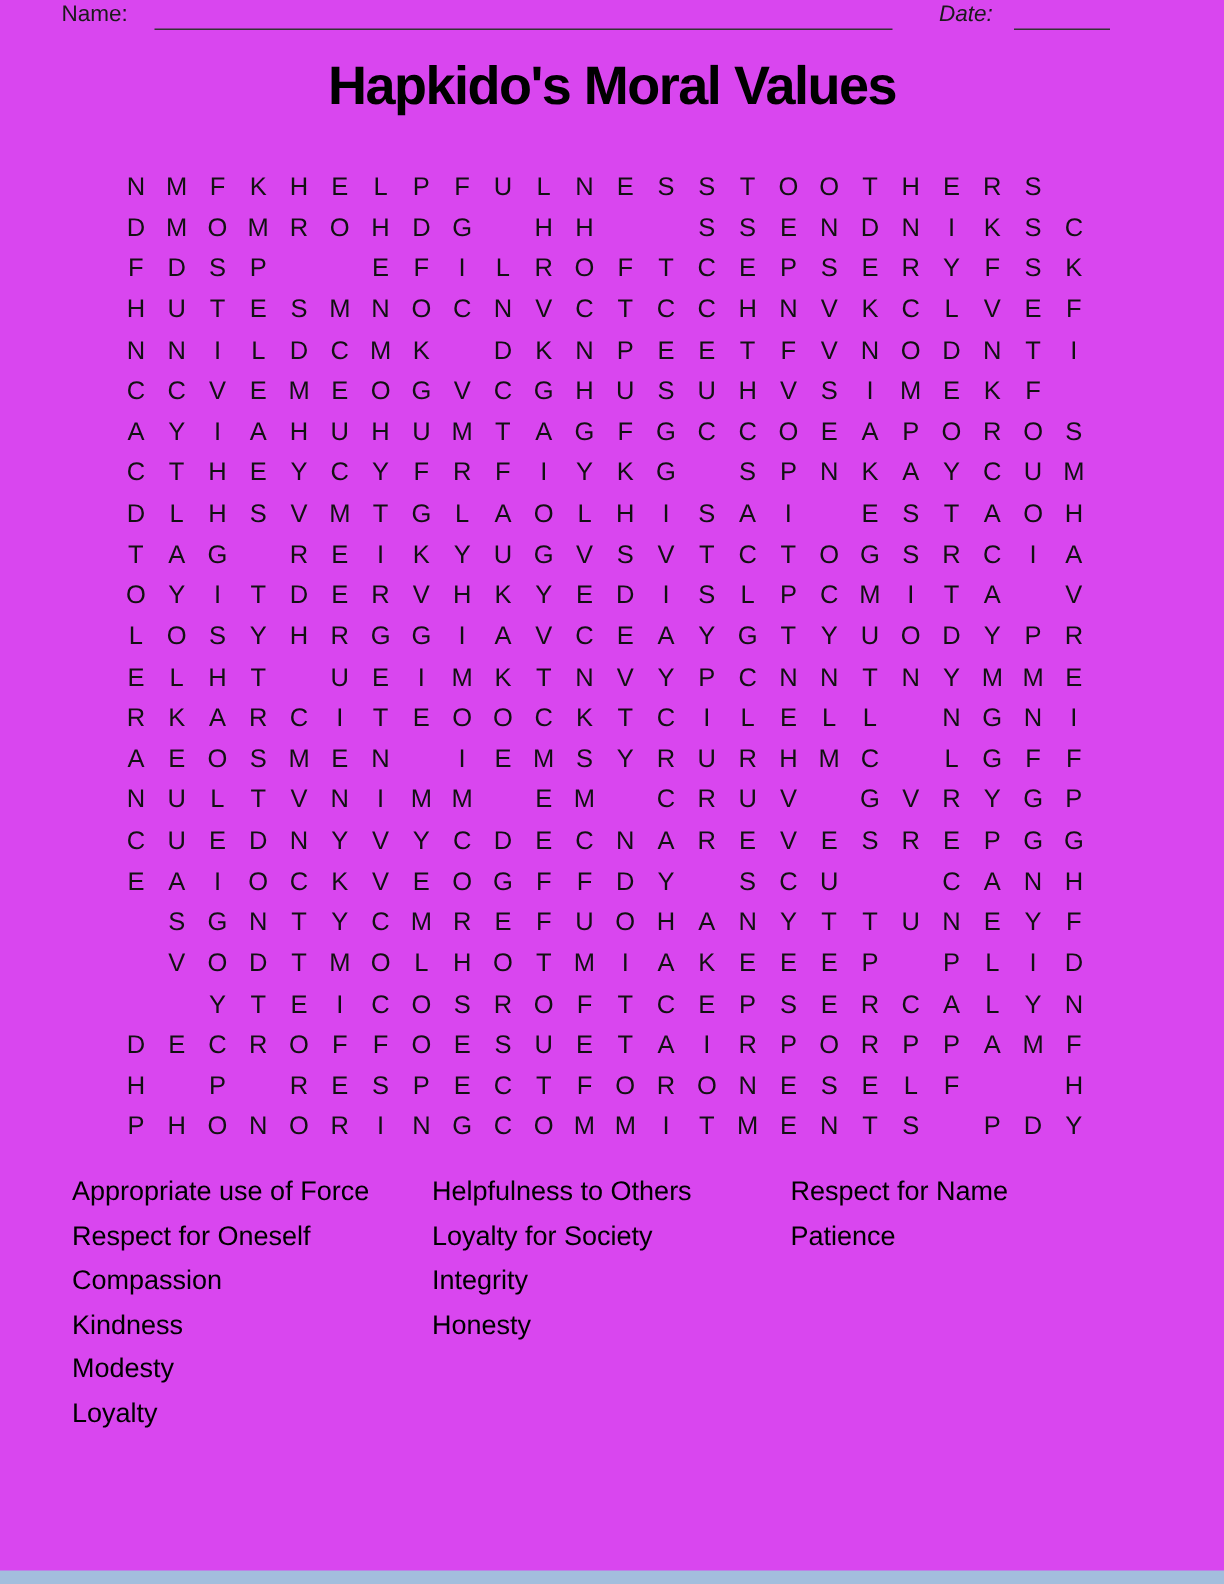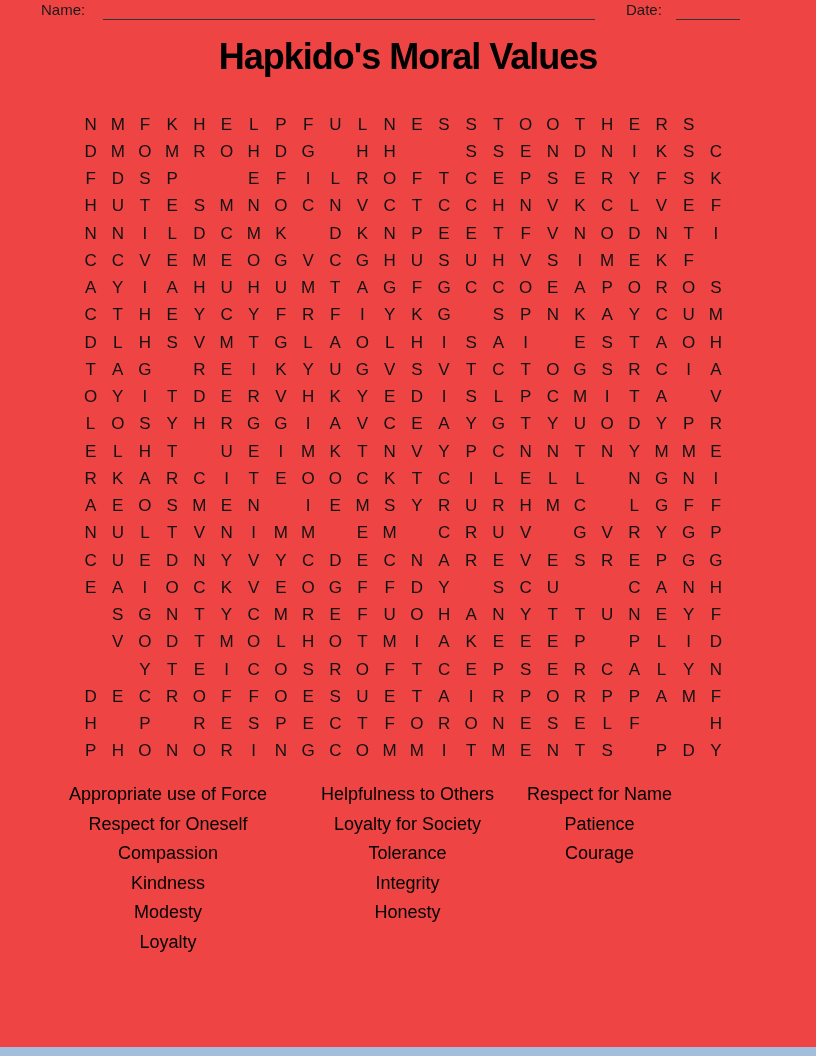--- a/index.html
+++ b/index.html
@@ -4,26 +4,26 @@
 <style>
   * { margin: 0; padding: 0; box-sizing: border-box; }
   html, body { width: 816px; height: 1056px; }
   body {
     font-family: "Liberation Sans", "DejaVu Sans", sans-serif;
     background: #ffffff;
     color: #000000;
     position: relative;
     overflow: hidden;
   }
-  .sheet { position: absolute; inset: 0; background: #ef4444; }
+  .sheet { position: absolute; inset: 0; background: #d946ef; }
 
   
   .hdr-label { position: absolute; font-size: 15px; color: #1a1a1a; top: 1px; }
   .name-label { left: 41px; }
-  .date-label { left: 626px; }
+  .date-label { left: 626px; font-style: italic; }
   .fill-line { position: absolute; top: 19px; border-bottom: 1.4px solid #333; }
   .name-line { left: 103px; width: 492px; }
   .date-line { left: 676px; width: 64px; }
 
   
   .title {
     position: absolute;
     top: 36px; left: 0; right: 0;
     text-align: center;
     font-size: 36px;
@@ -47,21 +47,20 @@
     font-size: 17px;
     font-weight: 500;
     color: #111;
   }
 
   
   .words {
     position: absolute;
     left: 48px; top: 780px;
     display: flex;
-    text-align: center;
   }
   .word-col { display: block; }
   .word-col-0 { width: 240px; }
   .word-col-1 { width: 239px; }
   .word {
     font-size: 18px;
     line-height: 29.6px;
     color: #000;
     white-space: nowrap;
   }
@@ -669,26 +668,24 @@
         <div class="word">Appropriate use of Force</div>
         <div class="word">Respect for Oneself</div>
         <div class="word">Compassion</div>
         <div class="word">Kindness</div>
         <div class="word">Modesty</div>
         <div class="word">Loyalty</div>
       </div>
       <div class="word-col word-col-1">
         <div class="word">Helpfulness to Others</div>
         <div class="word">Loyalty for Society</div>
-        <div class="word">Tolerance</div>
         <div class="word">Integrity</div>
         <div class="word">Honesty</div>
       </div>
       <div class="word-col word-col-2">
         <div class="word">Respect for Name</div>
         <div class="word">Patience</div>
-        <div class="word">Courage</div>
       </div>
     </div>
 
   <div class="bottom-bar" style="background: rgb(163, 190, 221);"></div>
 
 </div>
 
 </body></html>

